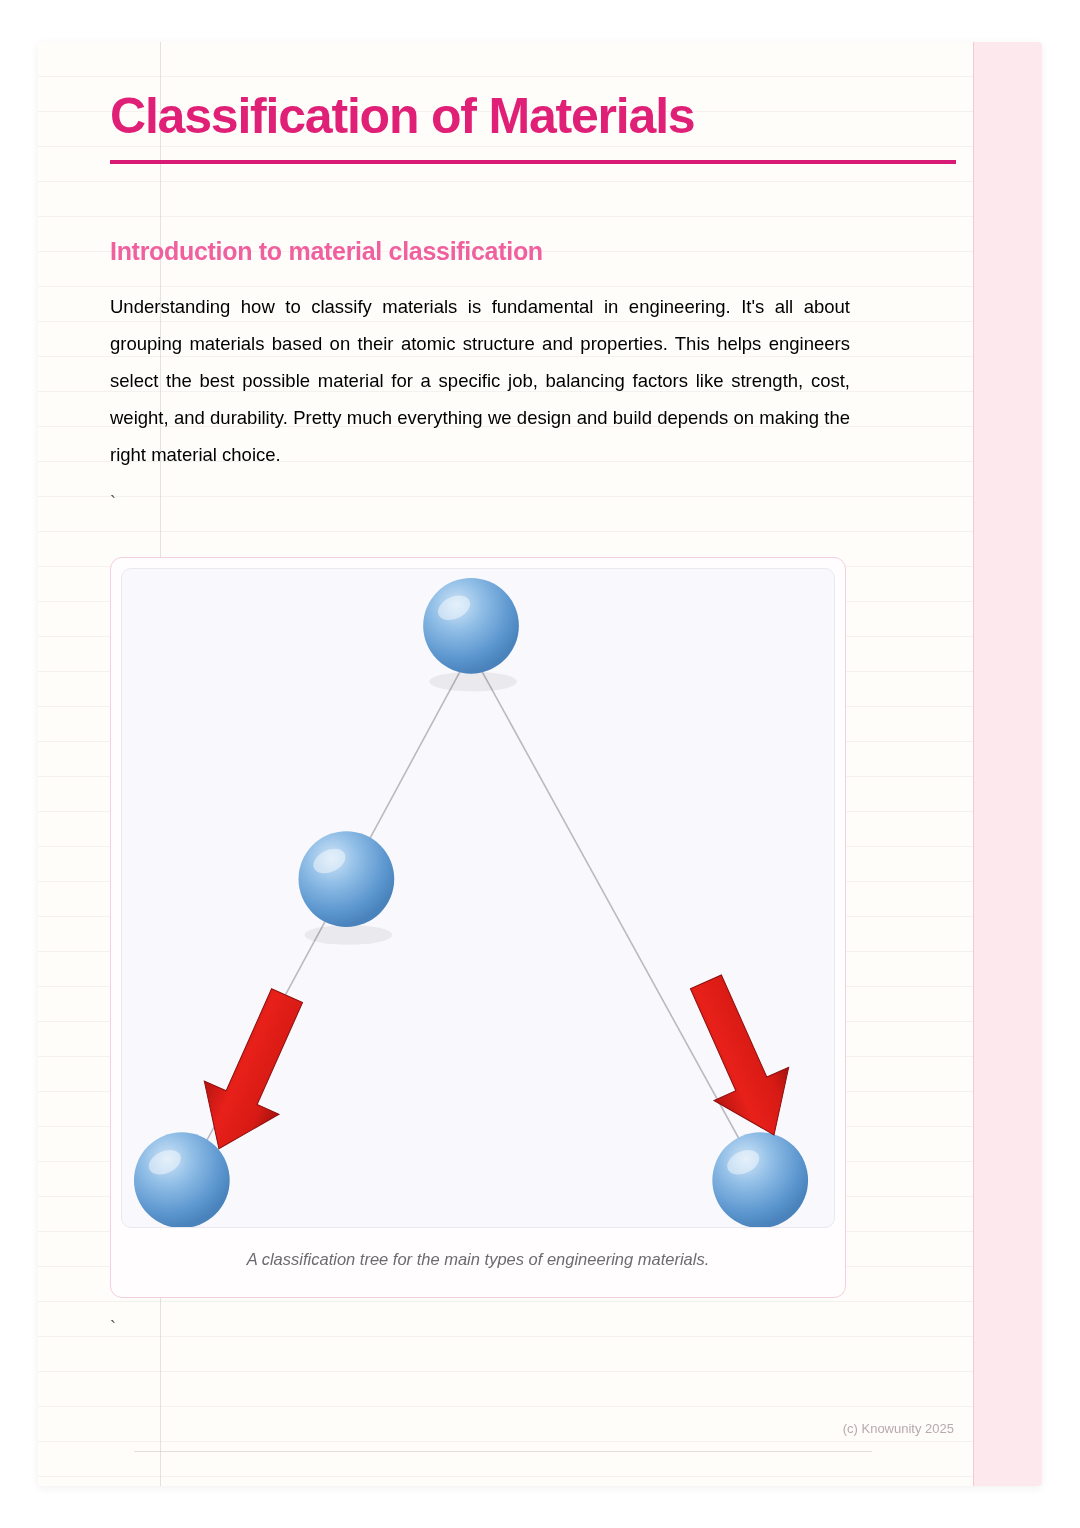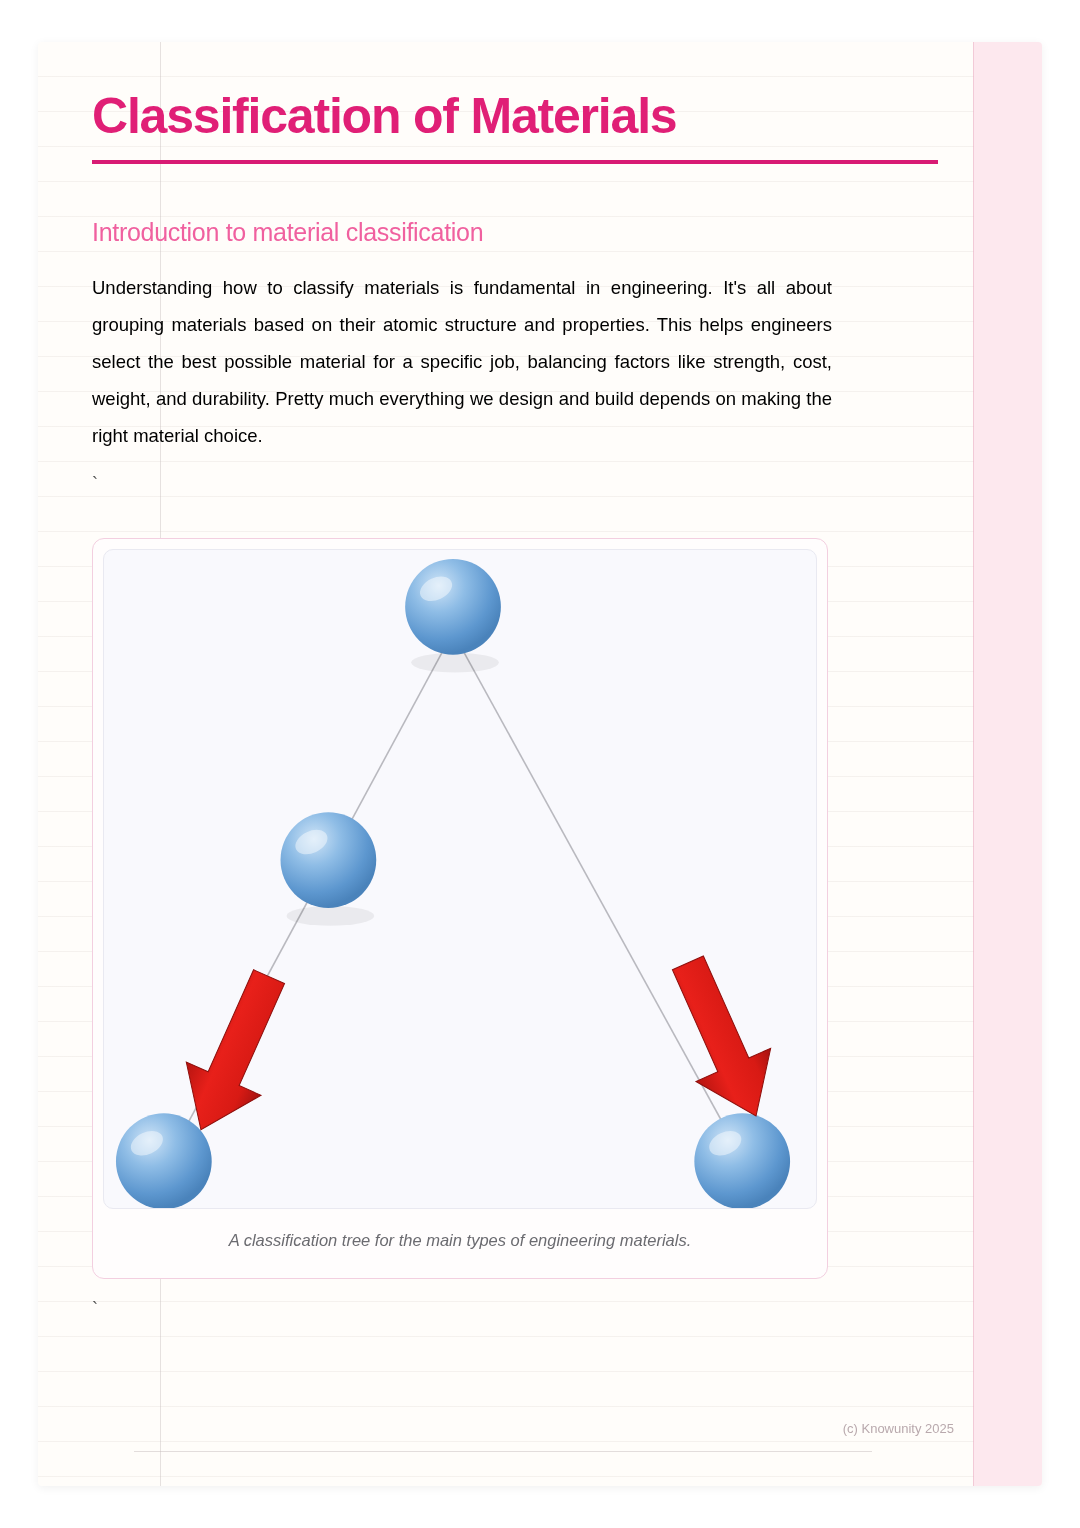--- a/index.html
+++ b/index.html
@@ -64,21 +64,21 @@
     right: 68px;
     top: 0;
     bottom: 0;
     width: 1px;
     background: rgba(236,180,200,0.7);
   }
 
   
   .content {
     position: absolute;
-    left: 54px;
+    left: 72px;
     top: 46px;
     width: 846px;
   }
 
   .doc-title {
     font-size: 50px;
     font-weight: 700;
     color: #e01f76;
     letter-spacing: -1.2px;
     margin: 0;
@@ -86,23 +86,23 @@
   }
   .title-rule {
     height: 4px;
     background: #d81b74;
     margin-top: 14px;
     width: 100%;
   }
 
   .section-heading {
     font-size: 25px;
-    font-weight: 400;
+    font-weight: 700;
     color: #f0609f;
-    margin: 54px 0 0 0;
+    margin: 73px 0 0 0;
     letter-spacing: -0.3px;
   }
 
   .body-text {
     font-size: 18.5px;
     line-height: 2.0;
     color: #000000;
     text-align: justify;
     margin: 22px 0 0 0;
     max-width: 740px;

